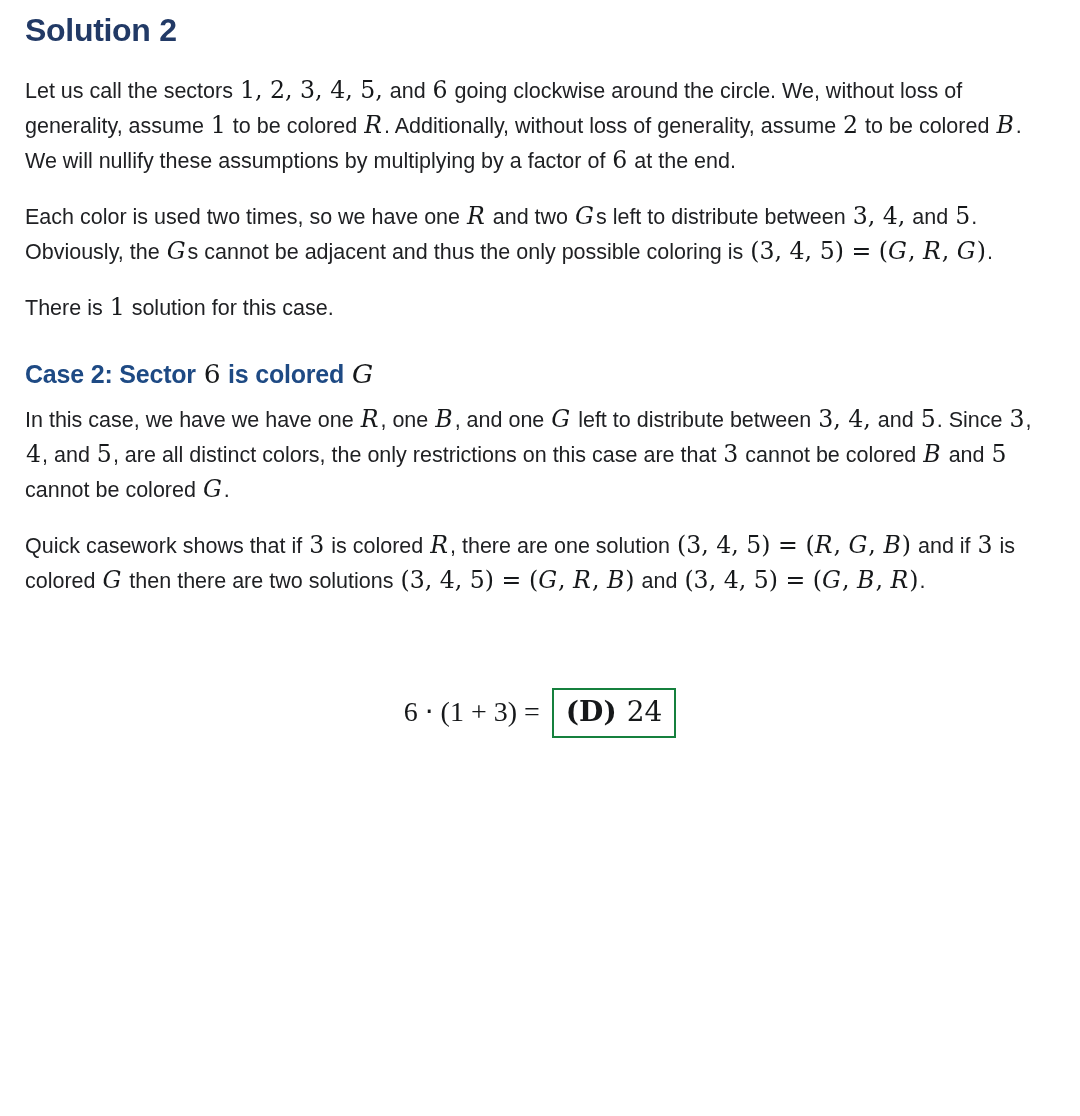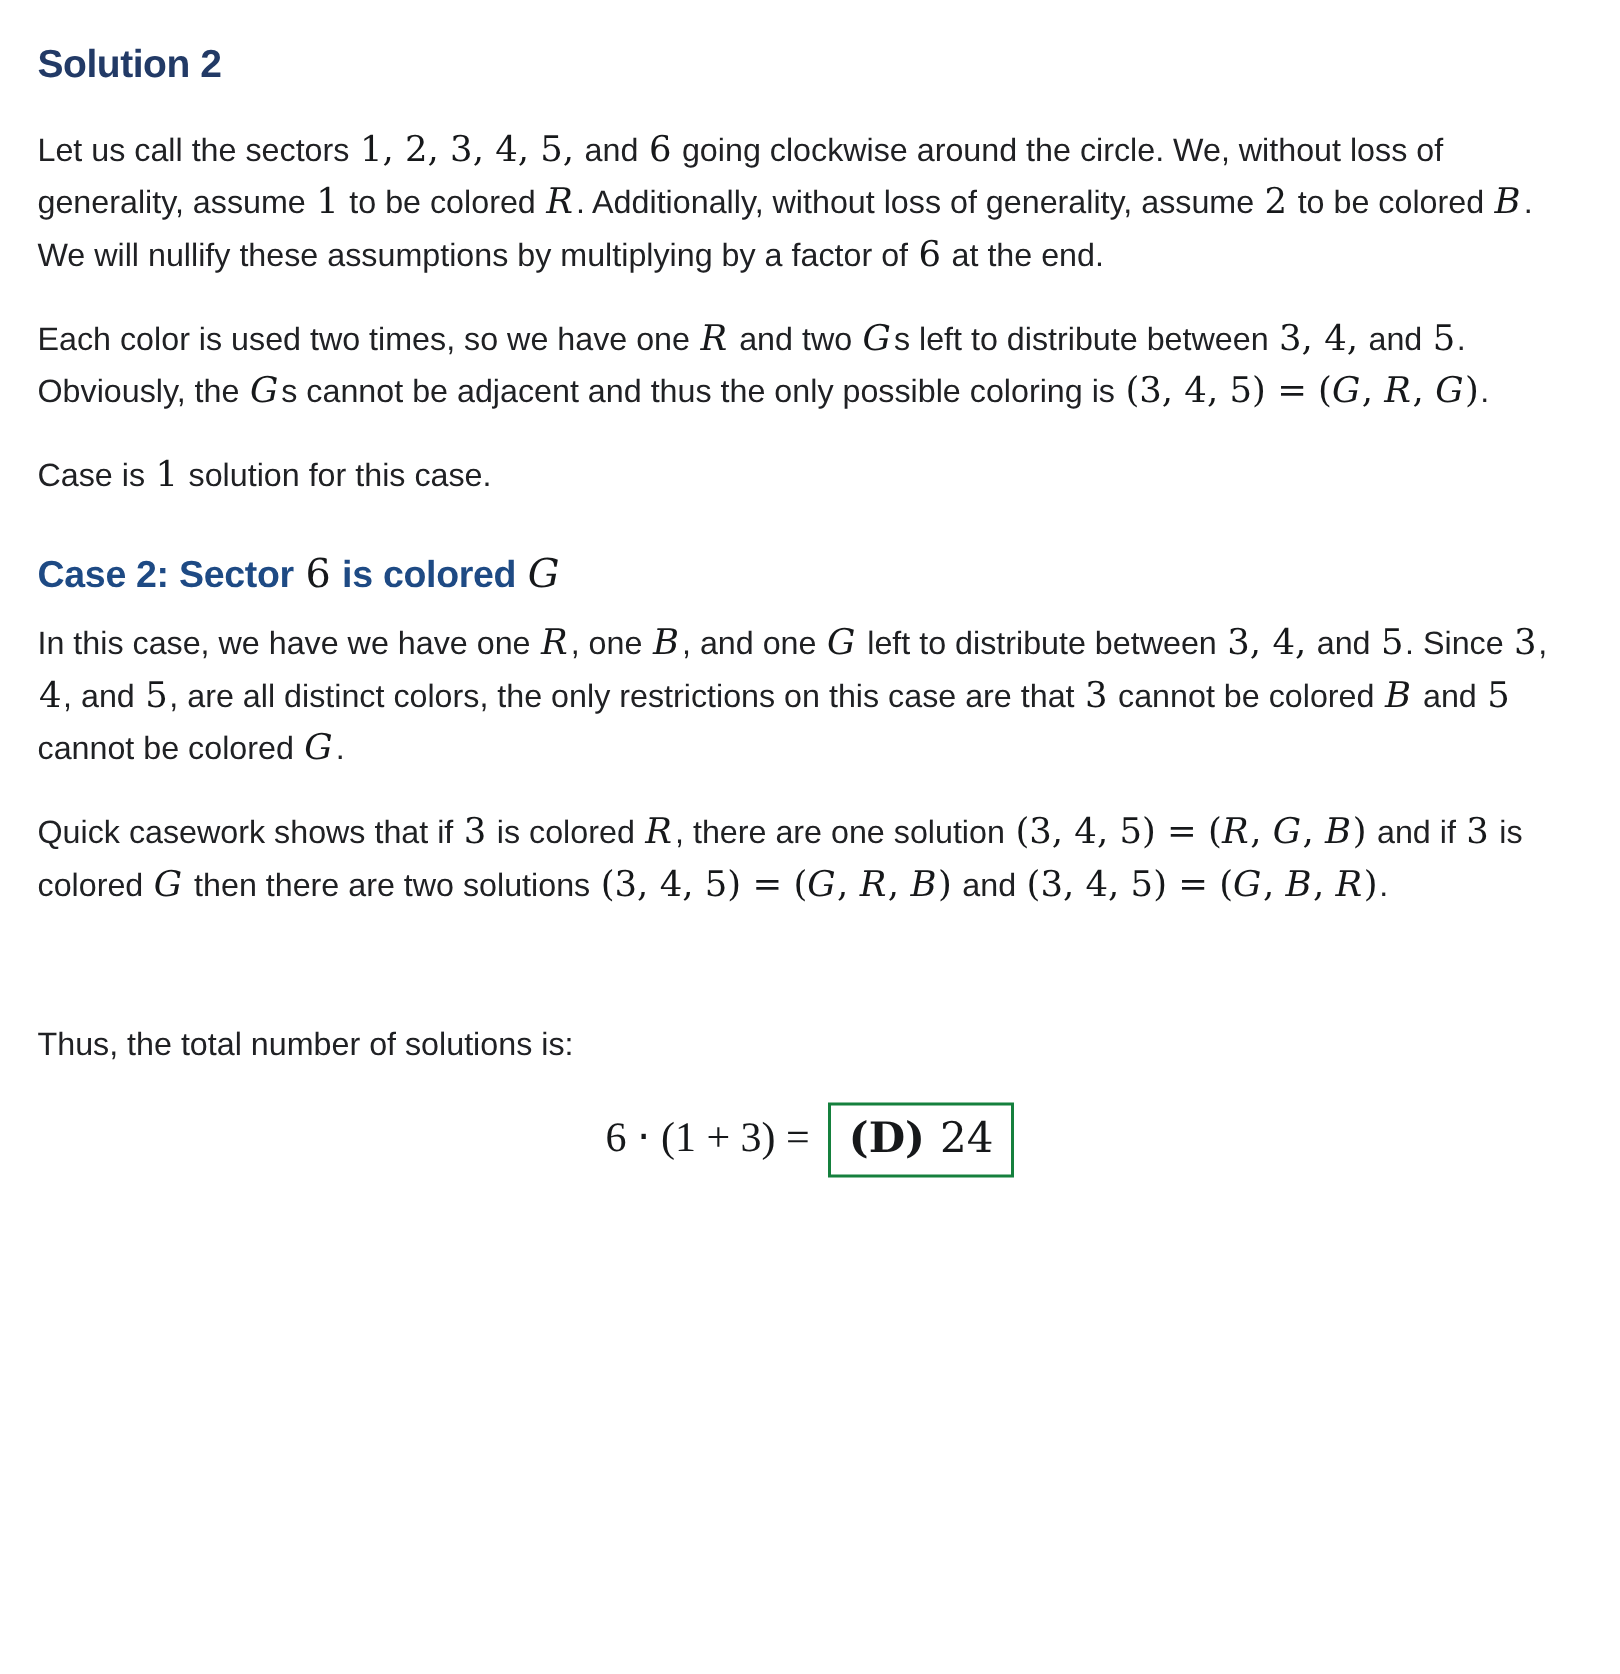--- a/index.html
+++ b/index.html
@@ -8,25 +8,25 @@
     background: #ffffff;
     font-family: "Liberation Sans", sans-serif;
     color: #202124;
   }
   .content {
     width: 1080px;
     box-sizing: border-box;
     padding: 10px 25px 10px 25px;
   }
   h1.page-title {
-    font-size: 26px;
+    font-size: 32px;
     line-height: 1.25;
     font-weight: 700;
     color: #223a66;
-    margin: 16px 0 24px 0;
+    margin: 0 0 24px 0;
     letter-spacing: -0.3px;
   }
   p.para {
     font-size: 21.5px;
     line-height: 35px;
     margin: 0 0 21px 0;
     color: #202124;
   }
   h2.case-heading {
     font-size: 25px;
@@ -80,24 +80,23 @@
 </style>
 </head>
 <body>
 
 <div class="content">
   <h1 class="page-title">Solution 2</h1>
 
   <div>
       <p class="para"><span class="seg-t">Let us call the sectors </span><span class="seg-f">1, 2, 3, 4, 5,</span><span class="seg-t"> and </span><span class="seg-f">6</span><span class="seg-t"> going clockwise around the circle. We, without loss of generality, assume </span><span class="seg-f">1</span><span class="seg-t"> to be colored </span><span class="seg-f"><i>R</i></span><span class="seg-t">. Additionally, without loss of generality, assume </span><span class="seg-f">2</span><span class="seg-t"> to be colored </span><span class="seg-f"><i>B</i></span><span class="seg-t">. We will nullify these assumptions by multiplying by a factor of </span><span class="seg-f">6</span><span class="seg-t"> at the end.</span></p>
       <p class="para"><span class="seg-t">Each color is used two times, so we have one </span><span class="seg-f"><i>R</i></span><span class="seg-t"> and two </span><span class="seg-f"><i>G</i></span><span class="seg-t">s left to distribute between </span><span class="seg-f">3, 4,</span><span class="seg-t"> and </span><span class="seg-f">5</span><span class="seg-t">. Obviously, the </span><span class="seg-f"><i>G</i></span><span class="seg-t">s cannot be adjacent and thus the only possible coloring is </span><span class="seg-f">(3, 4, 5) = (<i>G</i>, <i>R</i>, <i>G</i>)</span><span class="seg-t">.</span></p>
-      <p class="para"><span class="seg-t">Case is </span><span class="seg-f">1</span><span class="seg-t"> solution for this case.</span></p>
+      <p class="para"><span class="seg-t">There is </span><span class="seg-f">1</span><span class="seg-t"> solution for this case.</span></p>
       <h2 class="case-heading"><span class="seg-t">Case 2: Sector </span><span class="seg-f">6</span><span class="seg-t"> is colored </span><span class="seg-f"><i>G</i></span></h2>
       <p class="para"><span class="seg-t">In this case, we have we have one </span><span class="seg-f"><i>R</i></span><span class="seg-t">, one </span><span class="seg-f"><i>B</i></span><span class="seg-t">, and one </span><span class="seg-f"><i>G</i></span><span class="seg-t"> left to distribute between </span><span class="seg-f">3, 4,</span><span class="seg-t"> and </span><span class="seg-f">5</span><span class="seg-t">. Since </span><span class="seg-f">3</span><span class="seg-t">, </span><span class="seg-f">4</span><span class="seg-t">, and </span><span class="seg-f">5</span><span class="seg-t">, are all distinct colors, the only restrictions on this case are that </span><span class="seg-f">3</span><span class="seg-t"> cannot be colored </span><span class="seg-f"><i>B</i></span><span class="seg-t"> and </span><span class="seg-f">5</span><span class="seg-t"> cannot be colored </span><span class="seg-f"><i>G</i></span><span class="seg-t">.</span></p>
       <p class="para"><span class="seg-t">Quick casework shows that if </span><span class="seg-f">3</span><span class="seg-t"> is colored </span><span class="seg-f"><i>R</i></span><span class="seg-t">, there are one solution </span><span class="seg-f">(3, 4, 5) = (<i>R</i>, <i>G</i>, <i>B</i>)</span><span class="seg-t"> and if </span><span class="seg-f">3</span><span class="seg-t"> is colored </span><span class="seg-f"><i>G</i></span><span class="seg-t"> then there are two solutions </span><span class="seg-f">(3, 4, 5) = (<i>G</i>, <i>R</i>, <i>B</i>)</span><span class="seg-t"> and </span><span class="seg-f">(3, 4, 5) = (<i>G</i>, <i>B</i>, <i>R</i>)</span><span class="seg-t">.</span></p>
       <div class="spacer"></div>
-      <p class="para"><span class="seg-t">Thus, the total number of solutions is:</span></p>
     </div>
 
   <div class="equation">
     <span class="eq-lhs">6 ⋅ (1 + 3) =</span><span class="answer-box"><span class="ans-label">(D)</span><span class="ans-value">24</span></span>
   </div>
 </div>
 
 </body></html>

